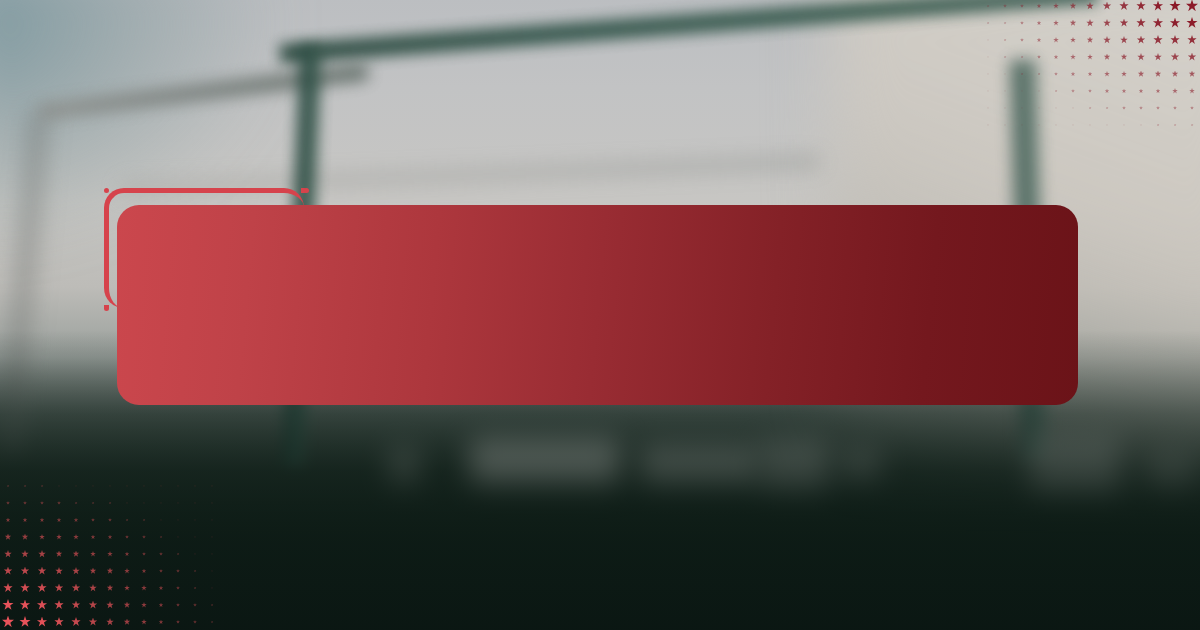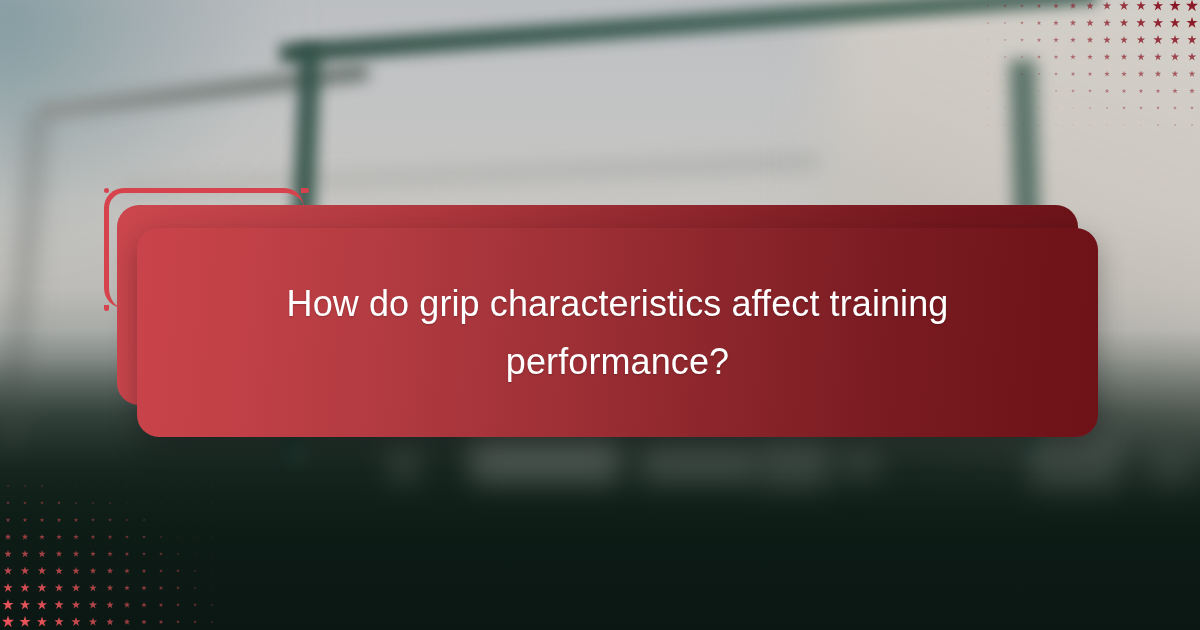--- a/index.html
+++ b/index.html
@@ -507,17 +507,14 @@
       <span style="width: 3px; height: 3px; background: rgb(232, 83, 90); clip-path: polygon(50% 0%, 61% 33%, 96% 33%, 68% 55%, 79% 90%, 50% 68%, 21% 90%, 32% 55%, 4% 33%, 39% 33%); left: 210.5px; top: 150.5px; opacity: 0.334628;"></span>
     </div>
 
   <div class="card-outline">
     <span class="cap-h"></span>
     <span class="cap-v"></span>
   </div>
 
   <div class="card-back"></div>
 
-  <div class="card-front">
-    <h1 class="card-title">How do grip characteristics affect training performance?</h1>
-  </div>
 
 </div>
 
 </body></html>

